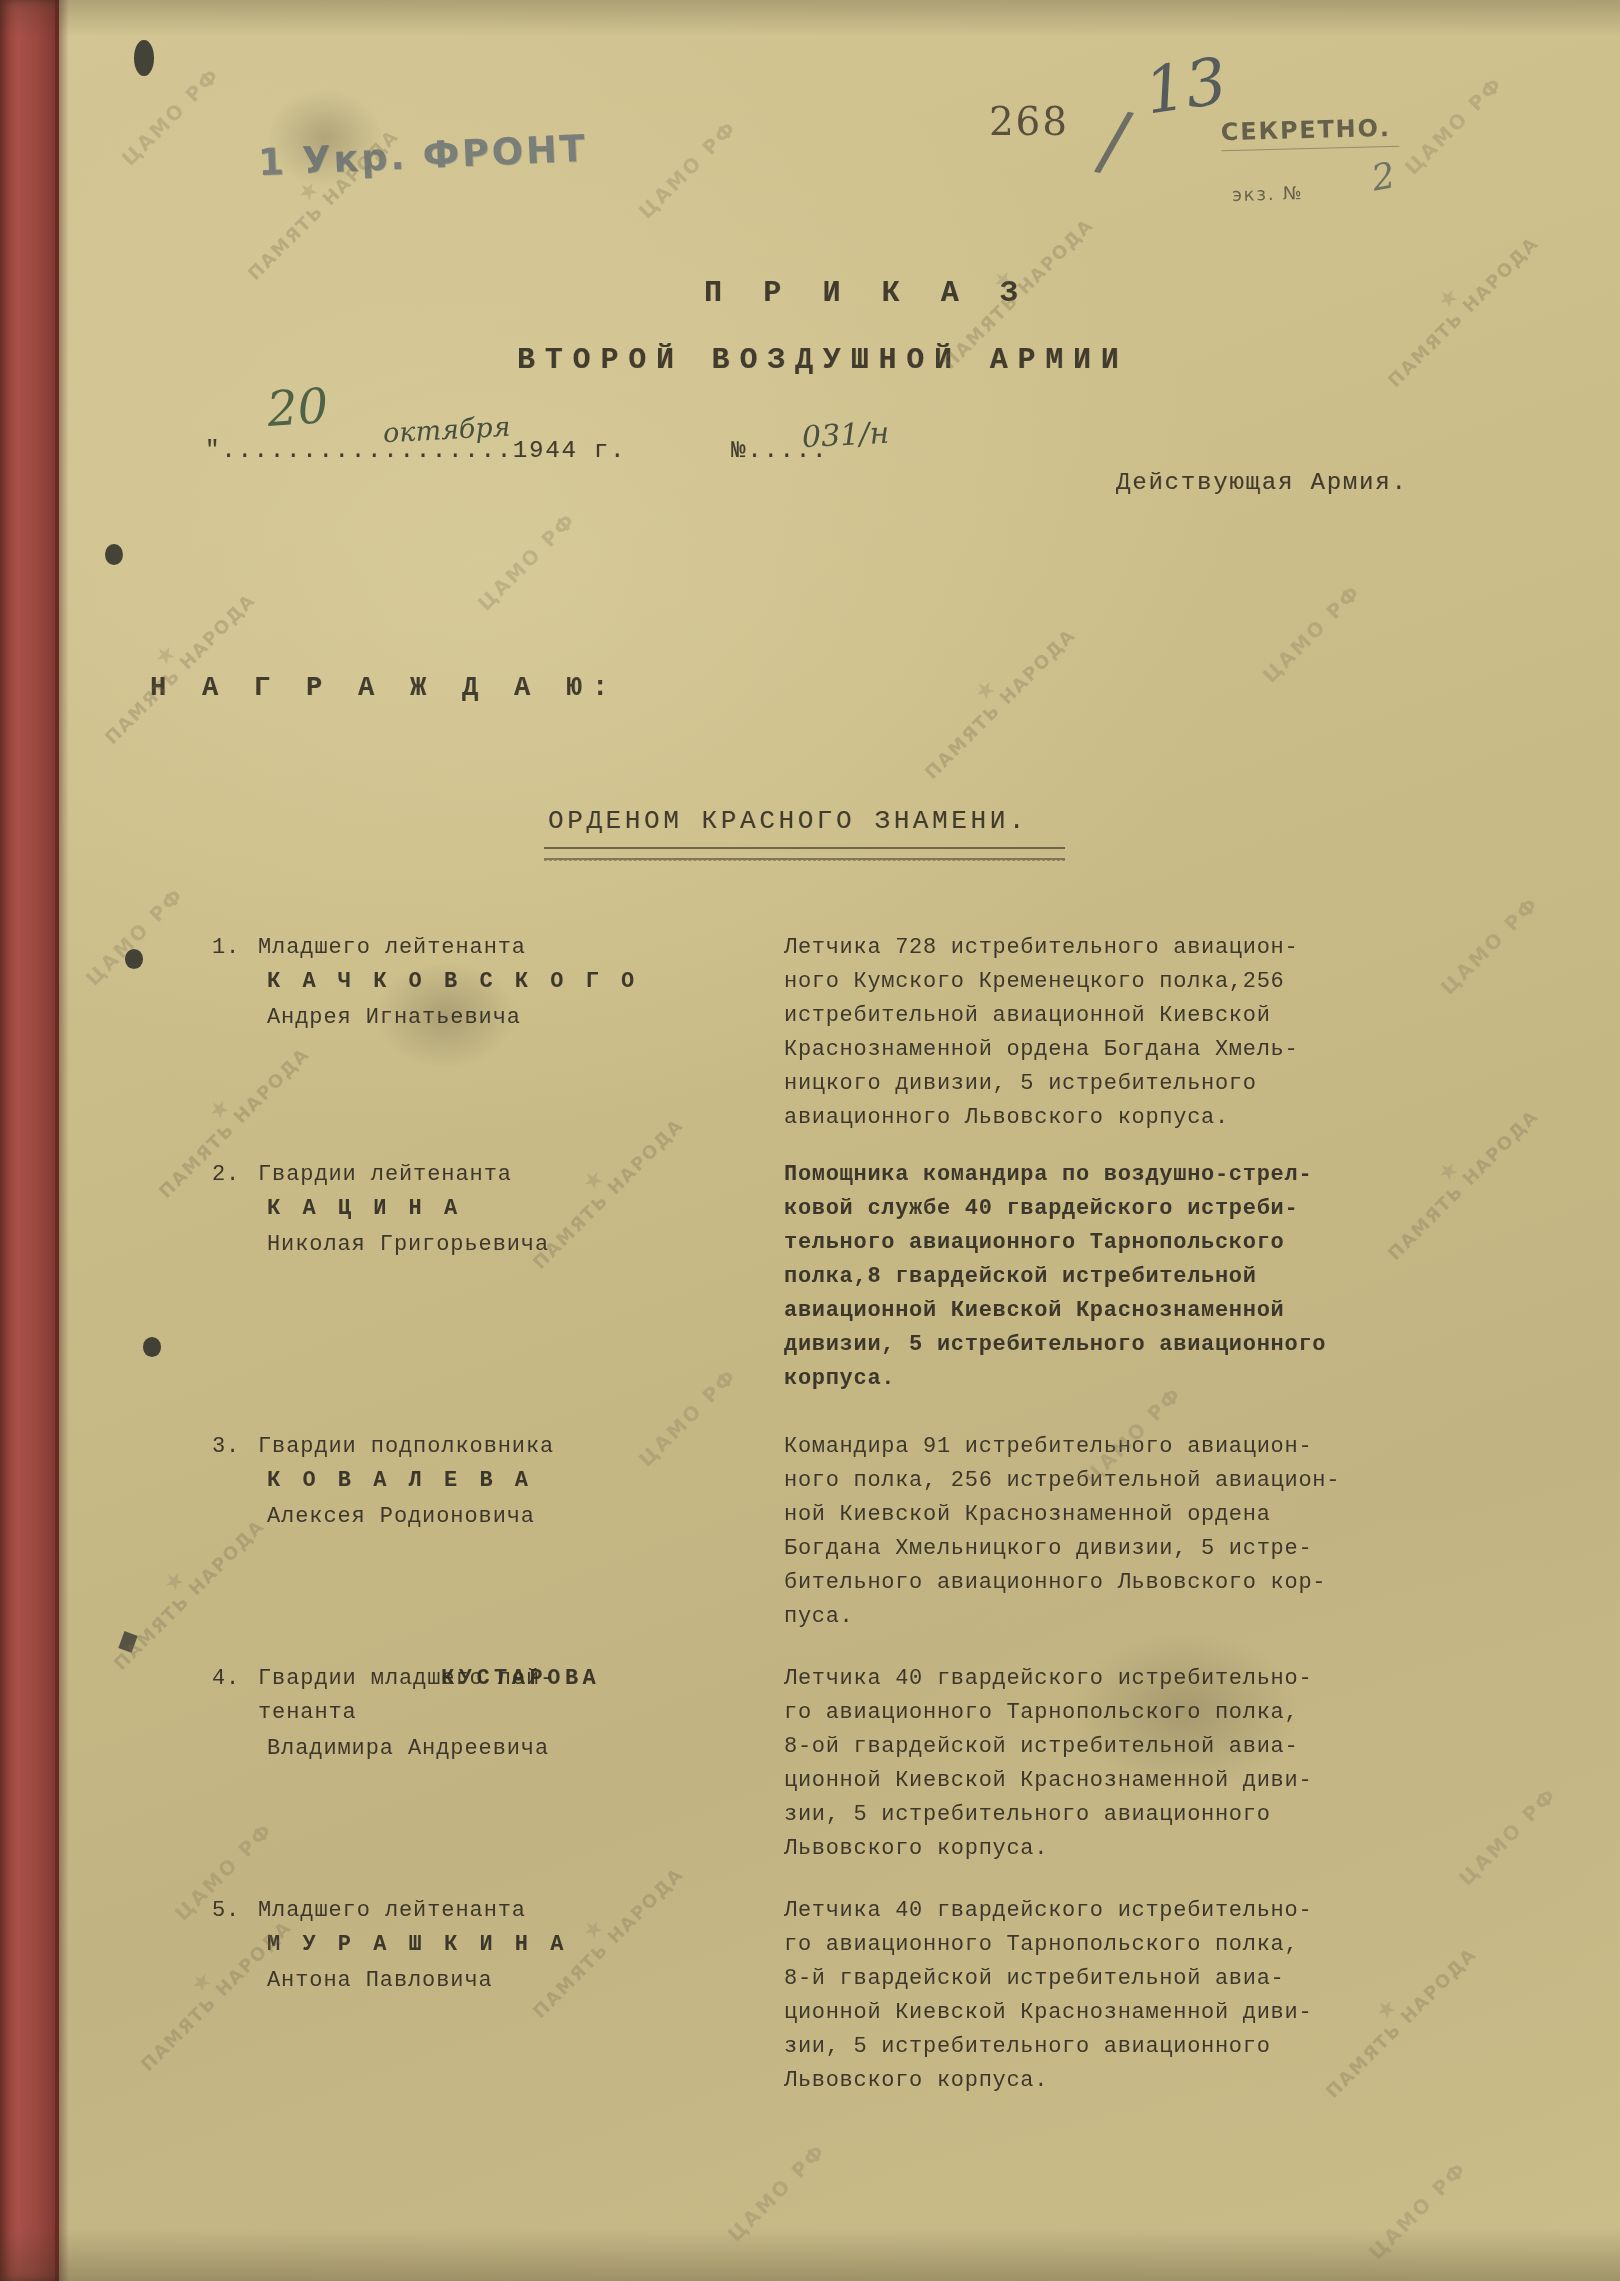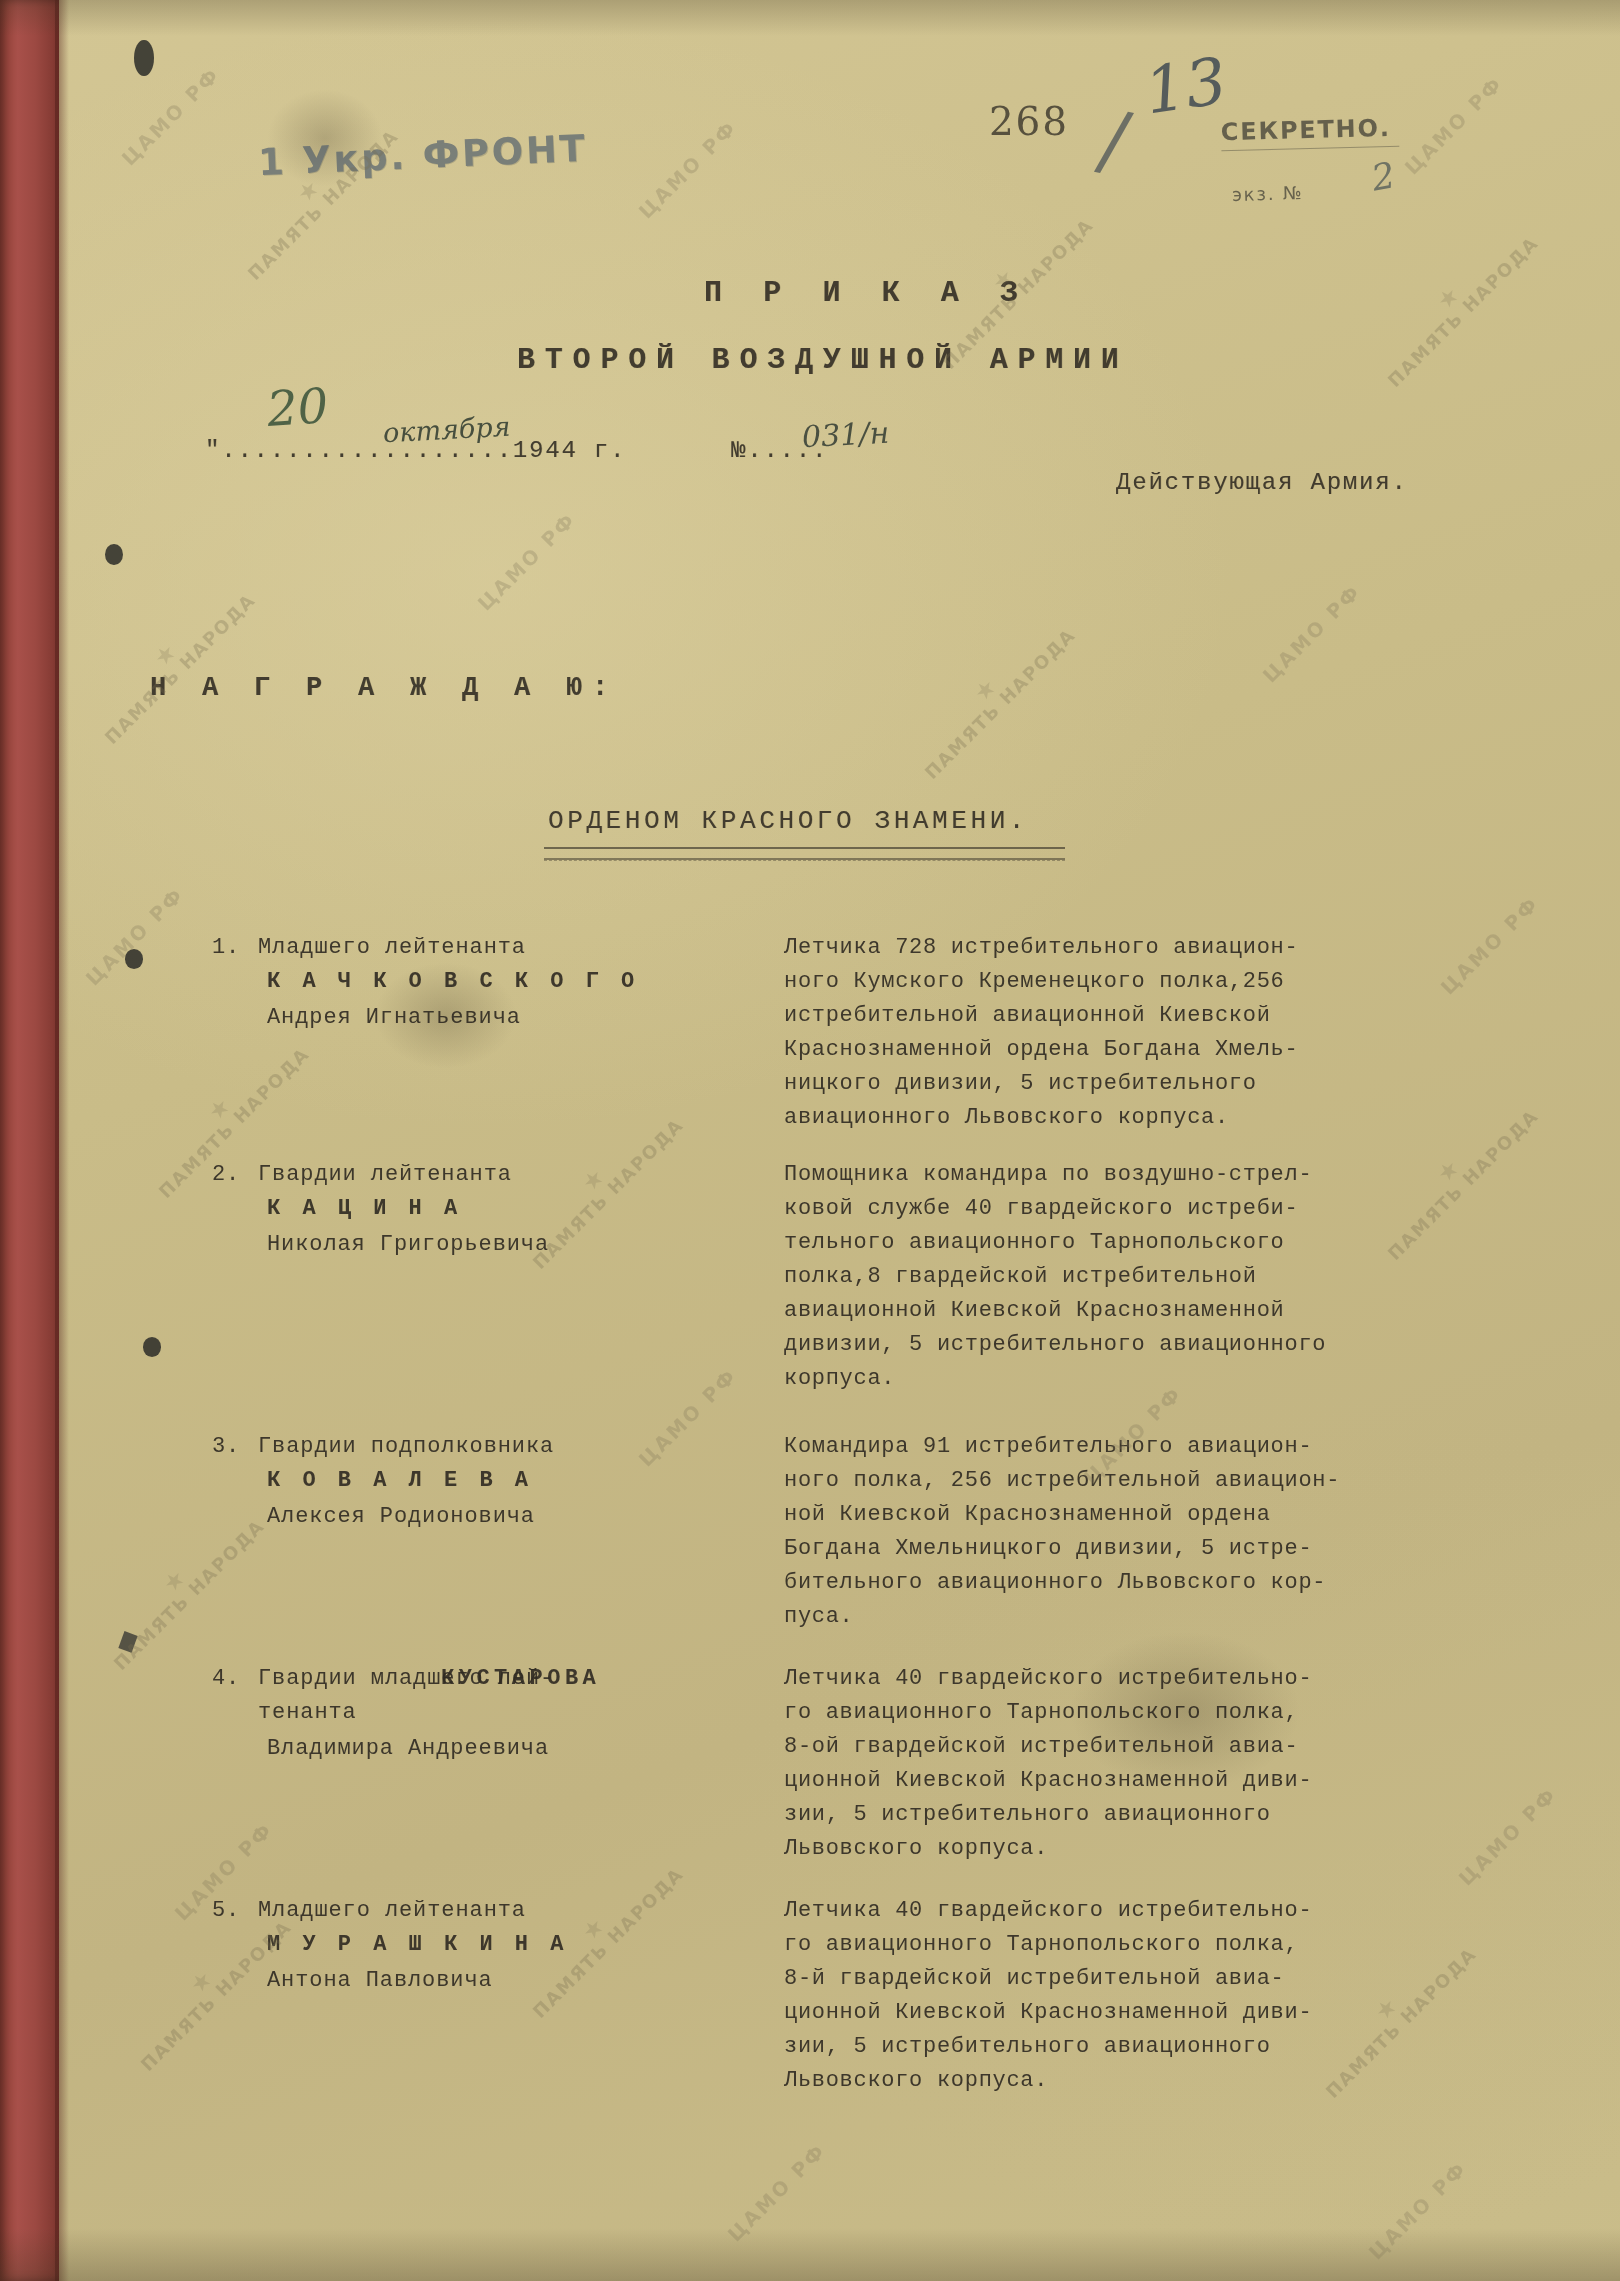--- a/index.html
+++ b/index.html
@@ -346,21 +346,21 @@
 Краснознаменной ордена Богдана Хмель-
 ницкого дивизии, 5 истребительного
 авиационного Львовского корпуса.</div>
   </div>
 
   <div class="entry" style="left:0; top:1158px;">
     <div class="left" style="left:212px; top:0;">2.</div>
     <div class="left" style="left:258px; top:0;">Гвардии лейтенанта</div>
     <div class="left name-spaced" style="left:267px; top:34px;">К А Ц И Н А</div>
     <div class="left" style="left:267px; top:70px;">Николая Григорьевича</div>
-    <div class="right" style="top:0;">Помощника командира по воздушно-стрел-
+    <div class="right" style="top:0;font-weight:bold;">Помощника командира по воздушно-стрел-
 ковой службе 40 гвардейского истреби-
 тельного авиационного Тарнопольского
 полка,8 гвардейской истребительной
 авиационной Киевской Краснознаменной
 дивизии, 5 истребительного авиационного
 корпуса.</div>
   </div>
 
   <div class="entry" style="left:0; top:1430px;">
     <div class="left" style="left:212px; top:0;">3.</div>

